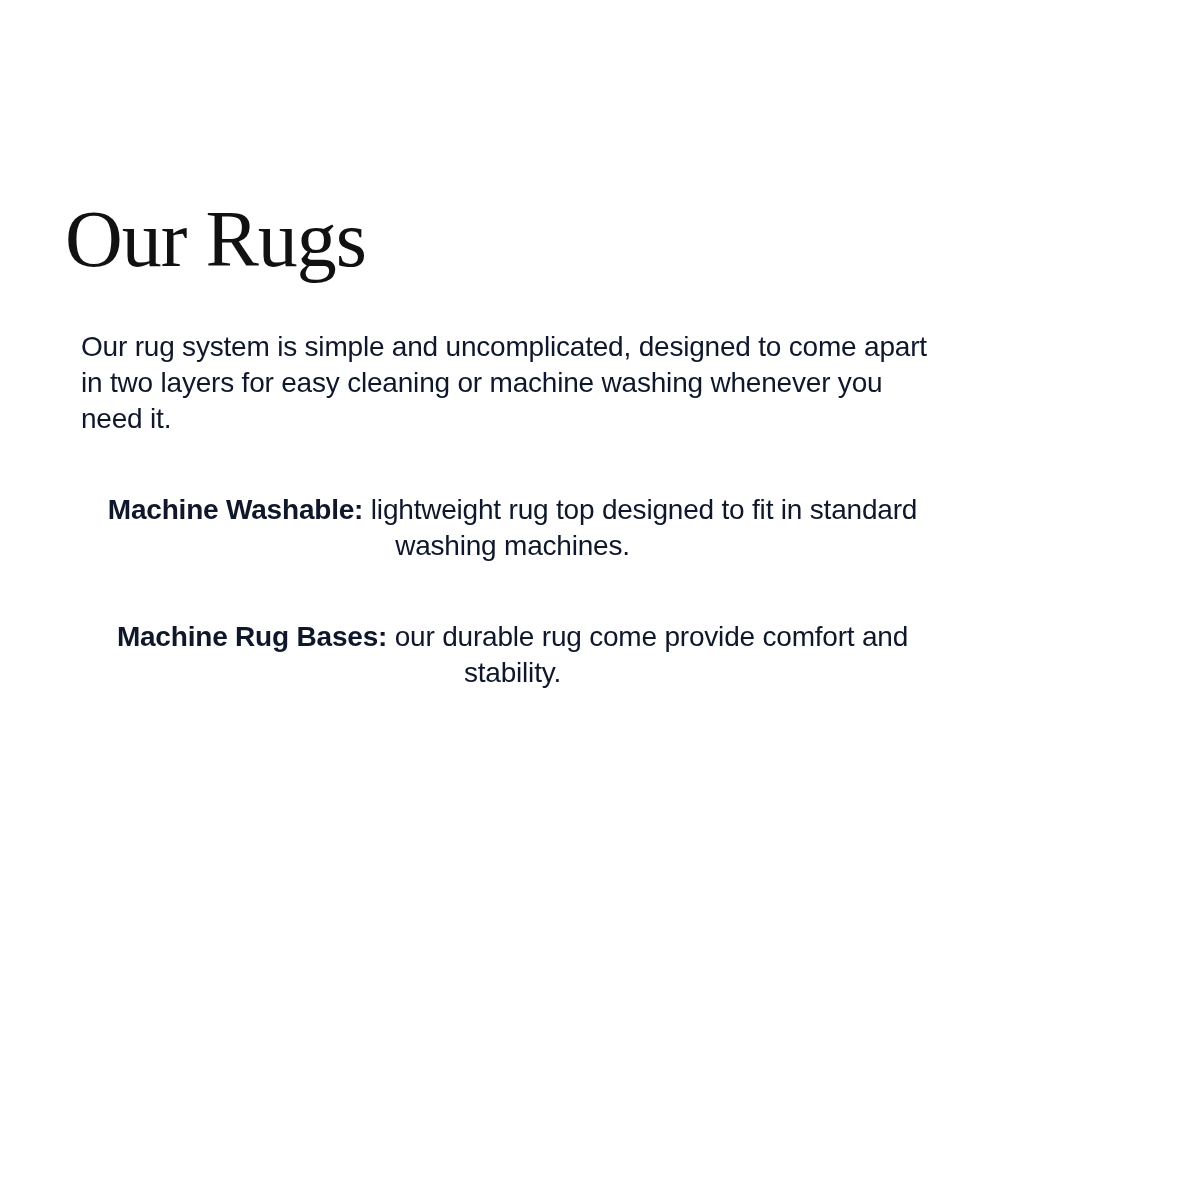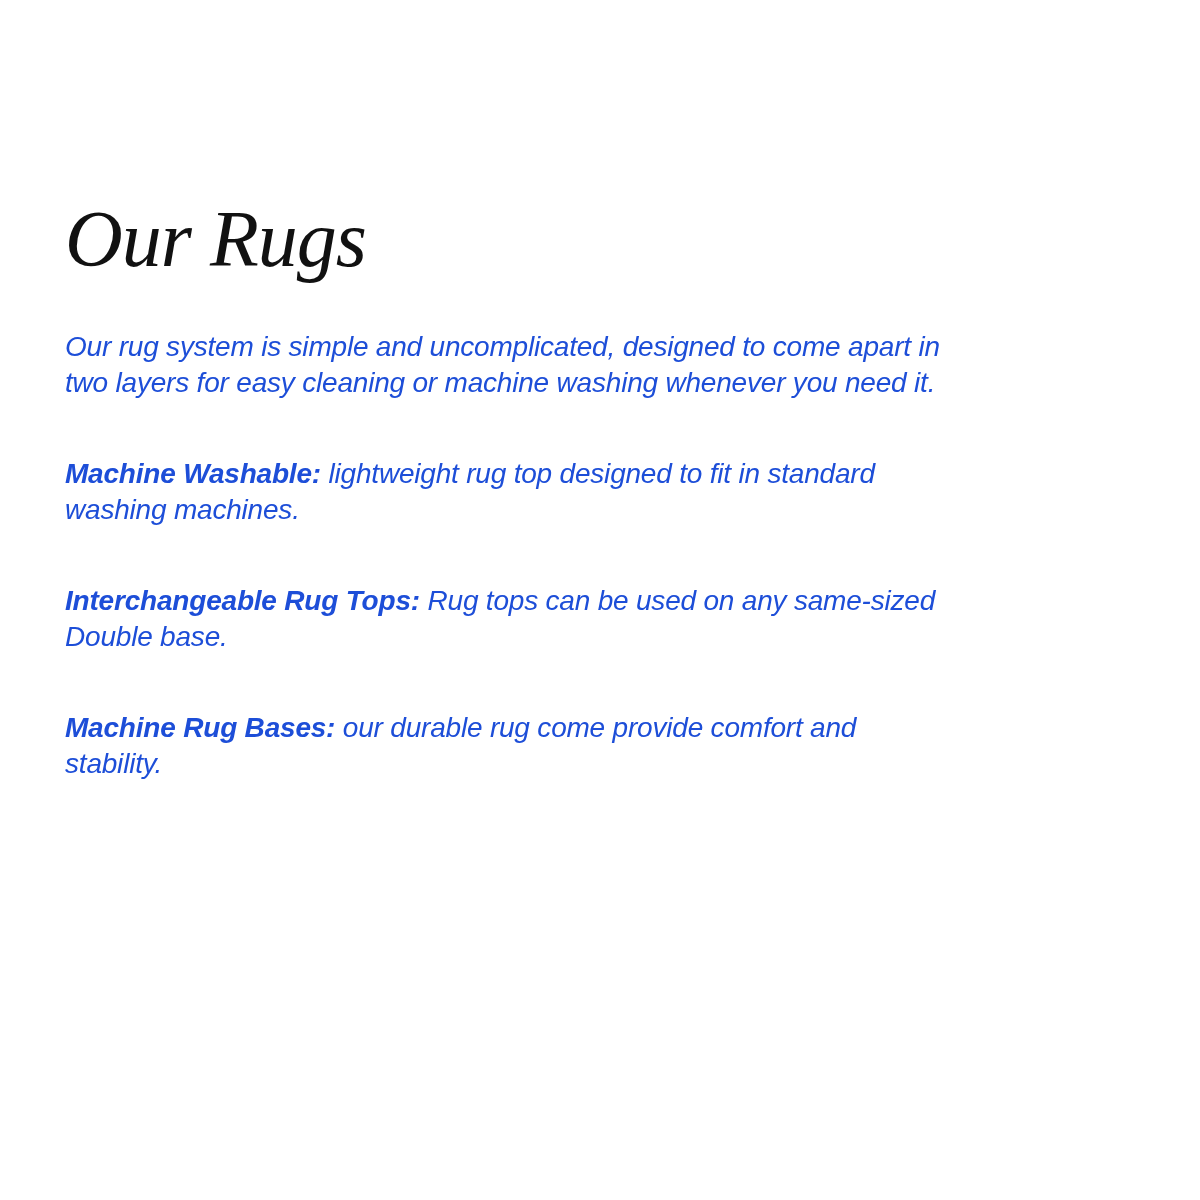--- a/index.html
+++ b/index.html
@@ -11,56 +11,55 @@
     width: 1200px;
     height: 1200px;
     font-family: "Liberation Sans", sans-serif;
     color: #111111;
     overflow: hidden;
   }
   .content {
     padding: 195px 60px 0 65px;
     box-sizing: border-box;
     width: 1020px;
-    font-style: italic;
   }
   .page-title {
     font-family: "Liberation Serif", serif;
     font-weight: 400;
     font-size: 80px;
     line-height: 1.1;
     letter-spacing: -1px;
     margin: 0 0 46px 0;
     color: #111111;
   }
   .para {
     font-size: 28px;
     line-height: 36px;
     letter-spacing: -0.2px;
-    margin: 0;
+    margin: 16px;
     max-width: 1062px;
-    color: #1d4ed8;
+    color: #0f172a;
   }
   .para + .para {
     margin-top: 55px;
+    text-align: center;
   }
   .feature-label {
     font-weight: 700;
   }
 </style>
 </head>
 <body>
 
 <main class="content">
 
   <h1 class="page-title">Our Rugs</h1>
 
   <p class="para">Our rug system is simple and uncomplicated, designed to come apart in two layers for easy cleaning or machine washing whenever you need it.</p>
 
   <p class="para"><span class="feature-label">Machine Washable:</span> <span>lightweight rug top designed to fit in standard washing machines.</span></p>
 
 
 
-  <p class="para"><span class="feature-label">Interchangeable Rug Tops:</span> <span>Rug tops can be used on any same-sized Double base.</span></p>
 
   <p class="para"><span class="feature-label">Machine Rug Bases:</span> <span>our durable rug come provide comfort and stability.</span></p>
 
 </main>
 
 </body></html>

